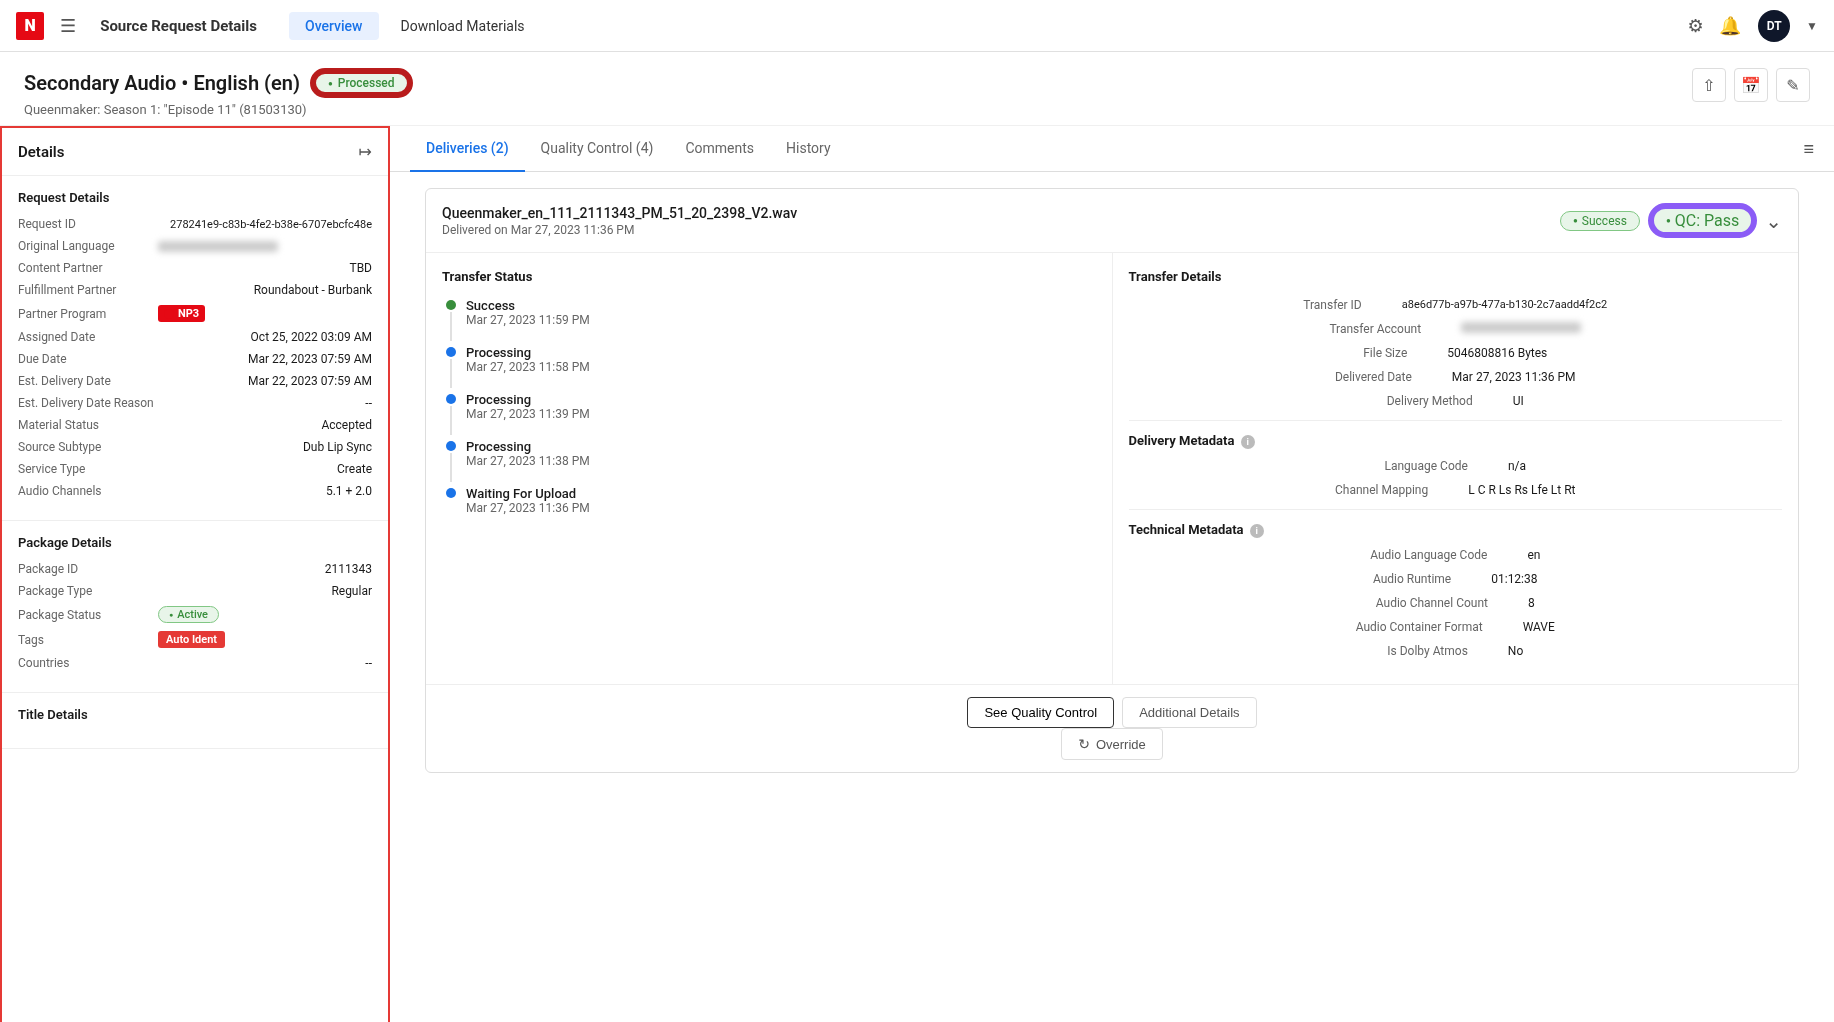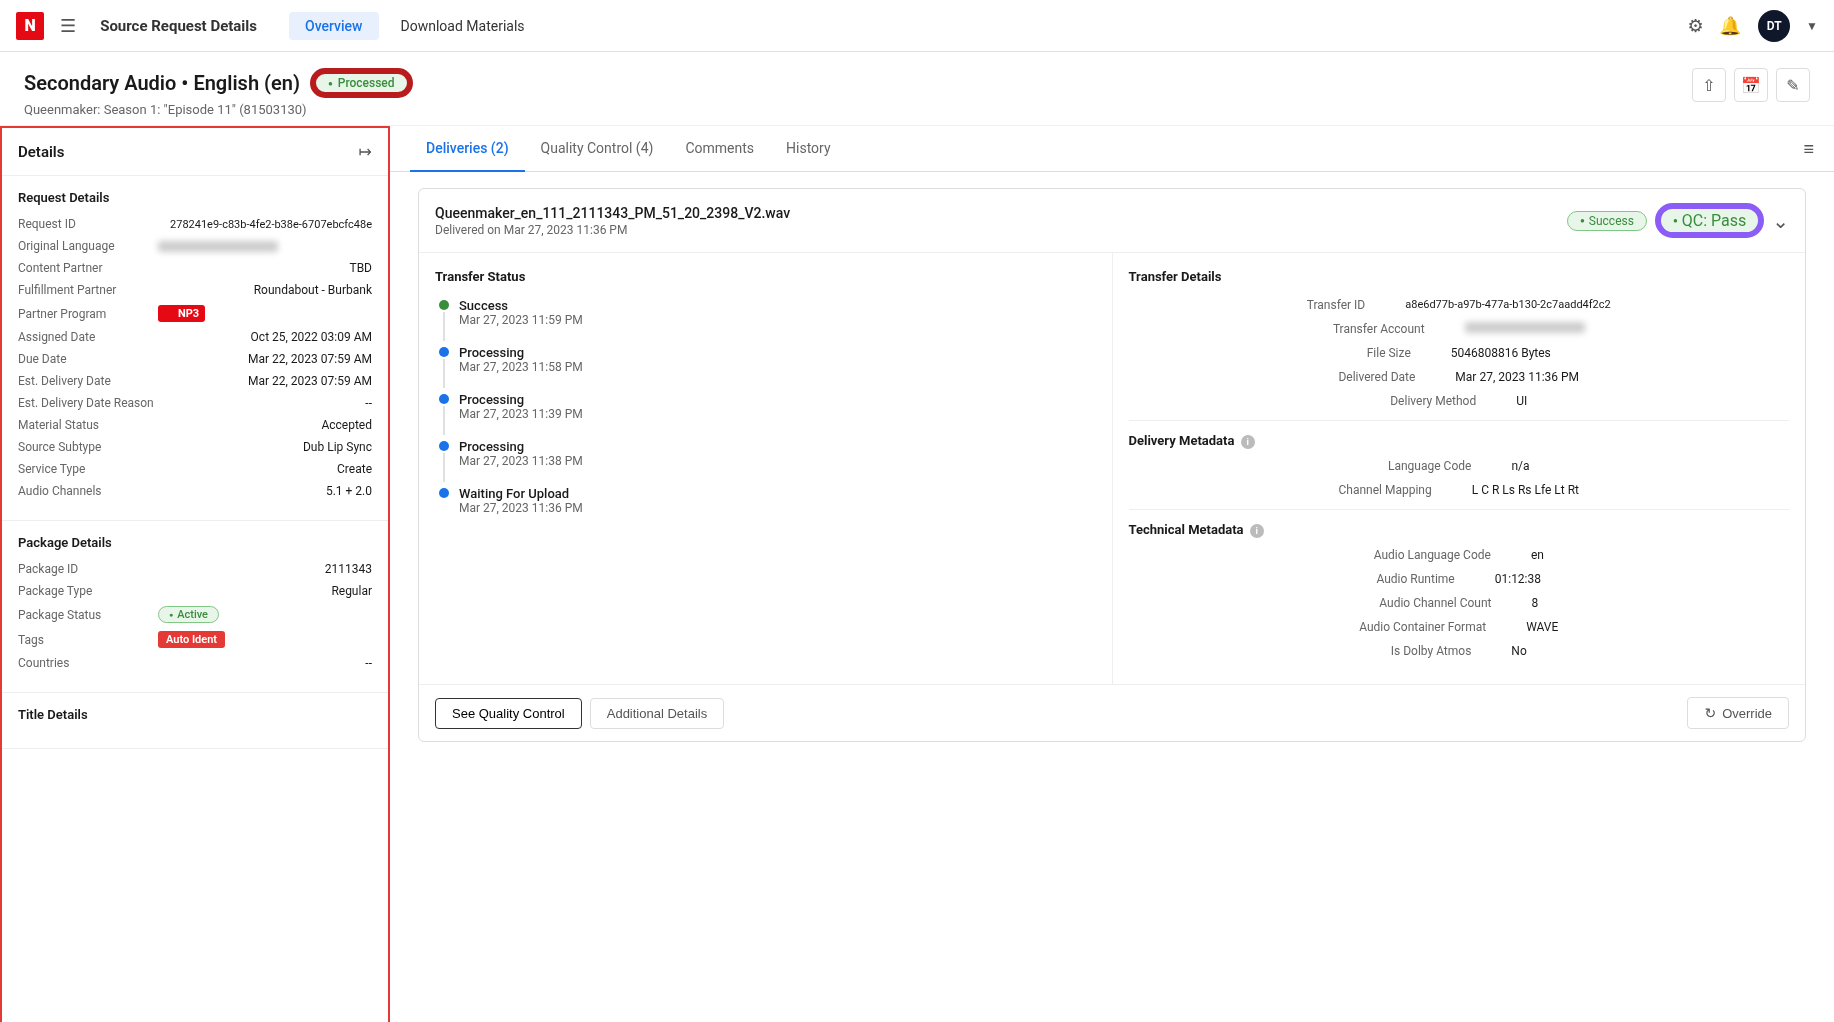--- a/index.html
+++ b/index.html
@@ -100,21 +100,21 @@
     }
     .tabs-list { display: flex; }
     .tab {
       padding: 14px 16px; font-size: 14px; cursor: pointer;
       color: #666; border-bottom: 2px solid transparent; margin-bottom: -1px;
     }
     .tab.active { color: #1a73e8; border-bottom-color: #1a73e8; font-weight: 500; }
     .filter-icon { color: #555; font-size: 18px; cursor: pointer; }
 
     
-    .delivery-card { margin: 16px 28px; border: 1px solid #ddd; border-radius: 6px; }
+    .delivery-card { margin: 16px 35px; border: 1px solid #ddd; border-radius: 6px; }
     .delivery-card-header {
       padding: 14px 16px; display: flex; align-items: center; justify-content: space-between;
       border-bottom: 1px solid #eee;
     }
     .delivery-filename { font-size: 14px; font-weight: 500; margin-bottom: 2px; }
     .delivery-date { font-size: 12px; color: #666; }
     .delivery-badges { display: flex; gap: 8px; align-items: center; }
     .success-badge {
       background: #e8f5e9; color: #388e3c; border: 1px solid #81c784;
       border-radius: 20px; padding: 2px 12px; font-size: 12px;
@@ -158,21 +158,21 @@
     .detail-pair { display: flex; justify-content: center; margin-bottom: 10px; gap: 40px; }
     .dp-label { font-size: 12px; color: #666; }
     .dp-value { font-size: 12px; color: #1a1a1a; text-align: right; max-width: 60%; }
     .dp-value.mono { font-size: 11px; }
     .section-divider { border: none; border-top: 1px solid #eee; margin: 12px 0; }
     .info-icon { display: inline-flex; align-items: center; justify-content: center; width: 14px; height: 14px; border-radius: 50%; background: #bbb; color: white; font-size: 9px; margin-left: 3px; cursor: pointer; }
 
     
     .card-footer {
       border-top: 1px solid #eee; padding: 12px 16px;
-      display: flex; align-items: center; justify-content: space-between;
+      display: flex; align-items: center; justify-content: space-between; flex-direction: column;
     }
     .footer-left { display: flex; gap: 8px; }
     .btn-see-qc {
       padding: 7px 16px; border: 1px solid #333; border-radius: 4px;
       background: white; font-size: 13px; cursor: pointer; font-weight: 500;
     }
     .btn-additional {
       padding: 7px 16px; border: 1px solid #ddd; border-radius: 4px;
       background: white; font-size: 13px; cursor: pointer; color: #555;
     }

